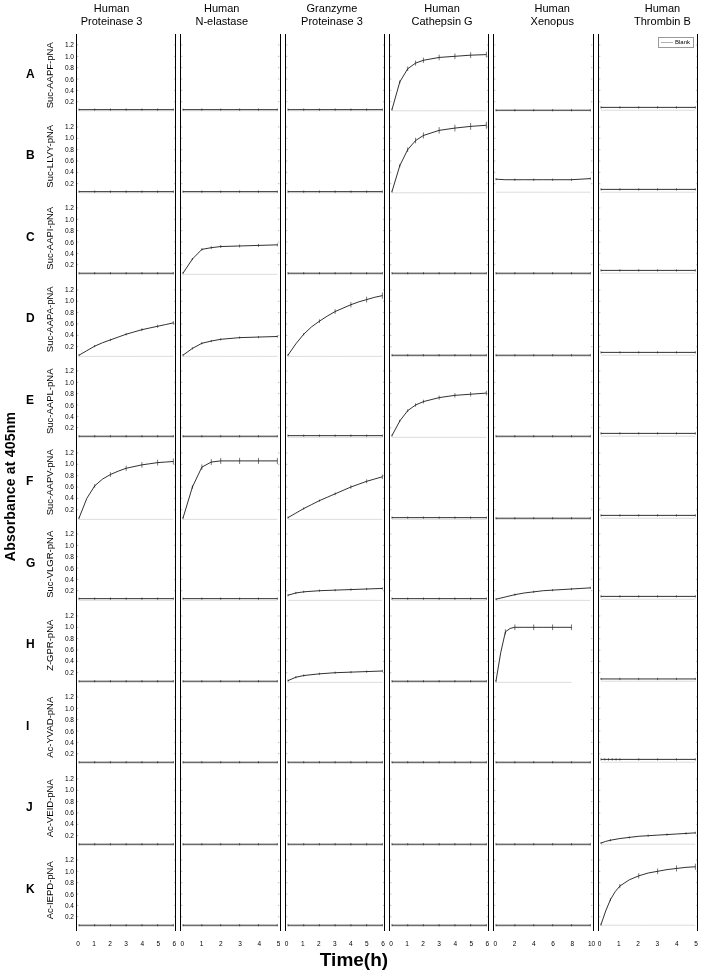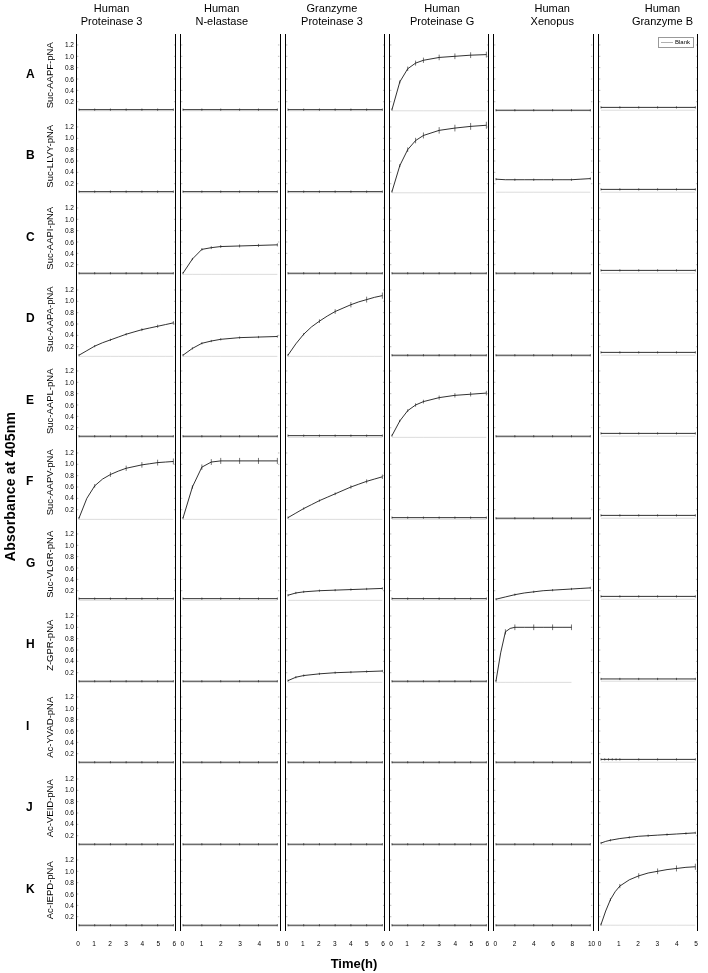--- a/index.html
+++ b/index.html
@@ -35,21 +35,21 @@
     font-weight: bold;
     letter-spacing: 0.2px;
     line-height: 22px;
   }
   .xlabel-global {
     position: absolute;
     left: 0;
     bottom: 2px;
     width: 708px;
     text-align: center;
-    font-size: 13px;
+    font-size: 19px;
     font-weight: bold;
   }
   
   .col-headers {
     position: absolute;
     left: 76px;
     top: 0px;
     width: 622px;
     height: 34px;
     display: flex;
@@ -186,29 +186,29 @@
       <div class="col-header">
         <div>Human</div>
         <div>N-elastase</div>
       </div>
       <div class="col-header">
         <div>Granzyme</div>
         <div>Proteinase 3</div>
       </div>
       <div class="col-header">
         <div>Human</div>
-        <div>Proteinase G</div>
+        <div>Cathepsin G</div>
       </div>
       <div class="col-header">
         <div>Human</div>
         <div>Xenopus</div>
       </div>
       <div class="col-header">
         <div>Human</div>
-        <div>Granzyme B</div>
+        <div>Thrombin B</div>
       </div>
     </div>
 
   <div class="grid" id="grid">
       <div class="row">
         <div class="panel">
           <div class="plotarea">
             <svg viewBox="0 0 1000 1000" preserveAspectRatio="none">
               <line x1="0" x2="14" y1="830.7407407407408" y2="830.7407407407408" stroke="#000" stroke-width="3"></line>
               <line x1="1000" x2="986" y1="830.7407407407408" y2="830.7407407407408" stroke="#000" stroke-width="3"></line>

